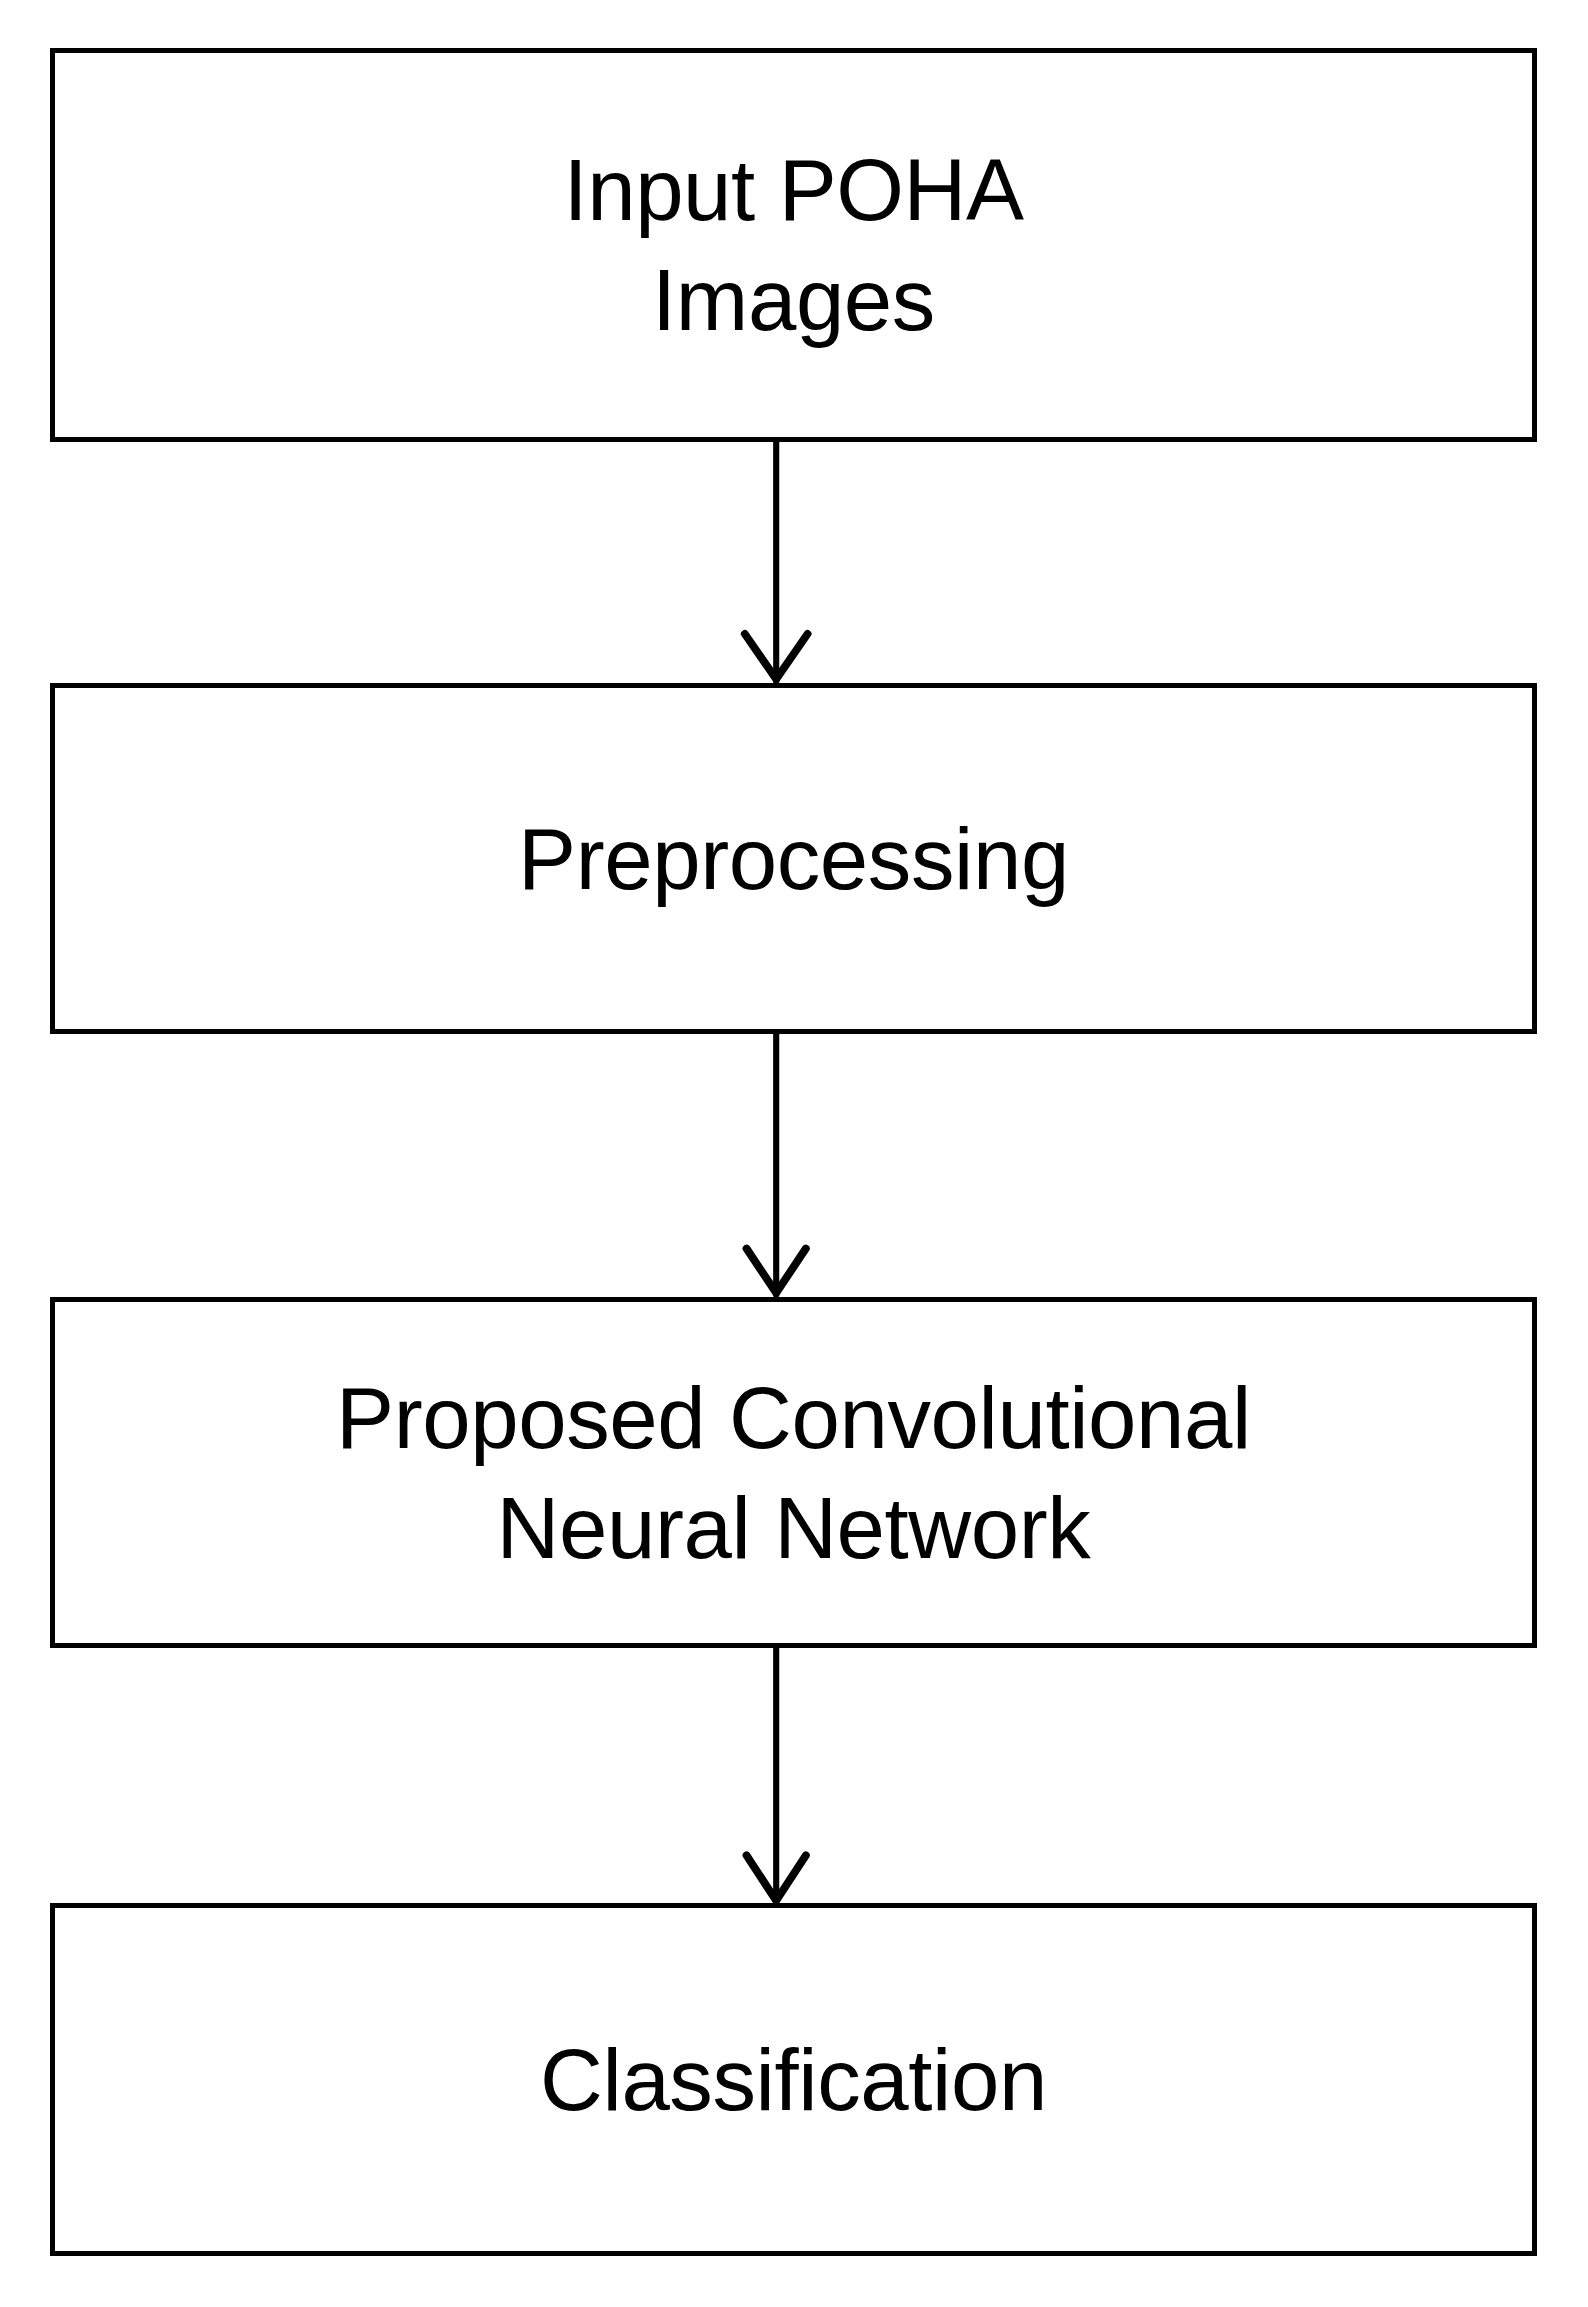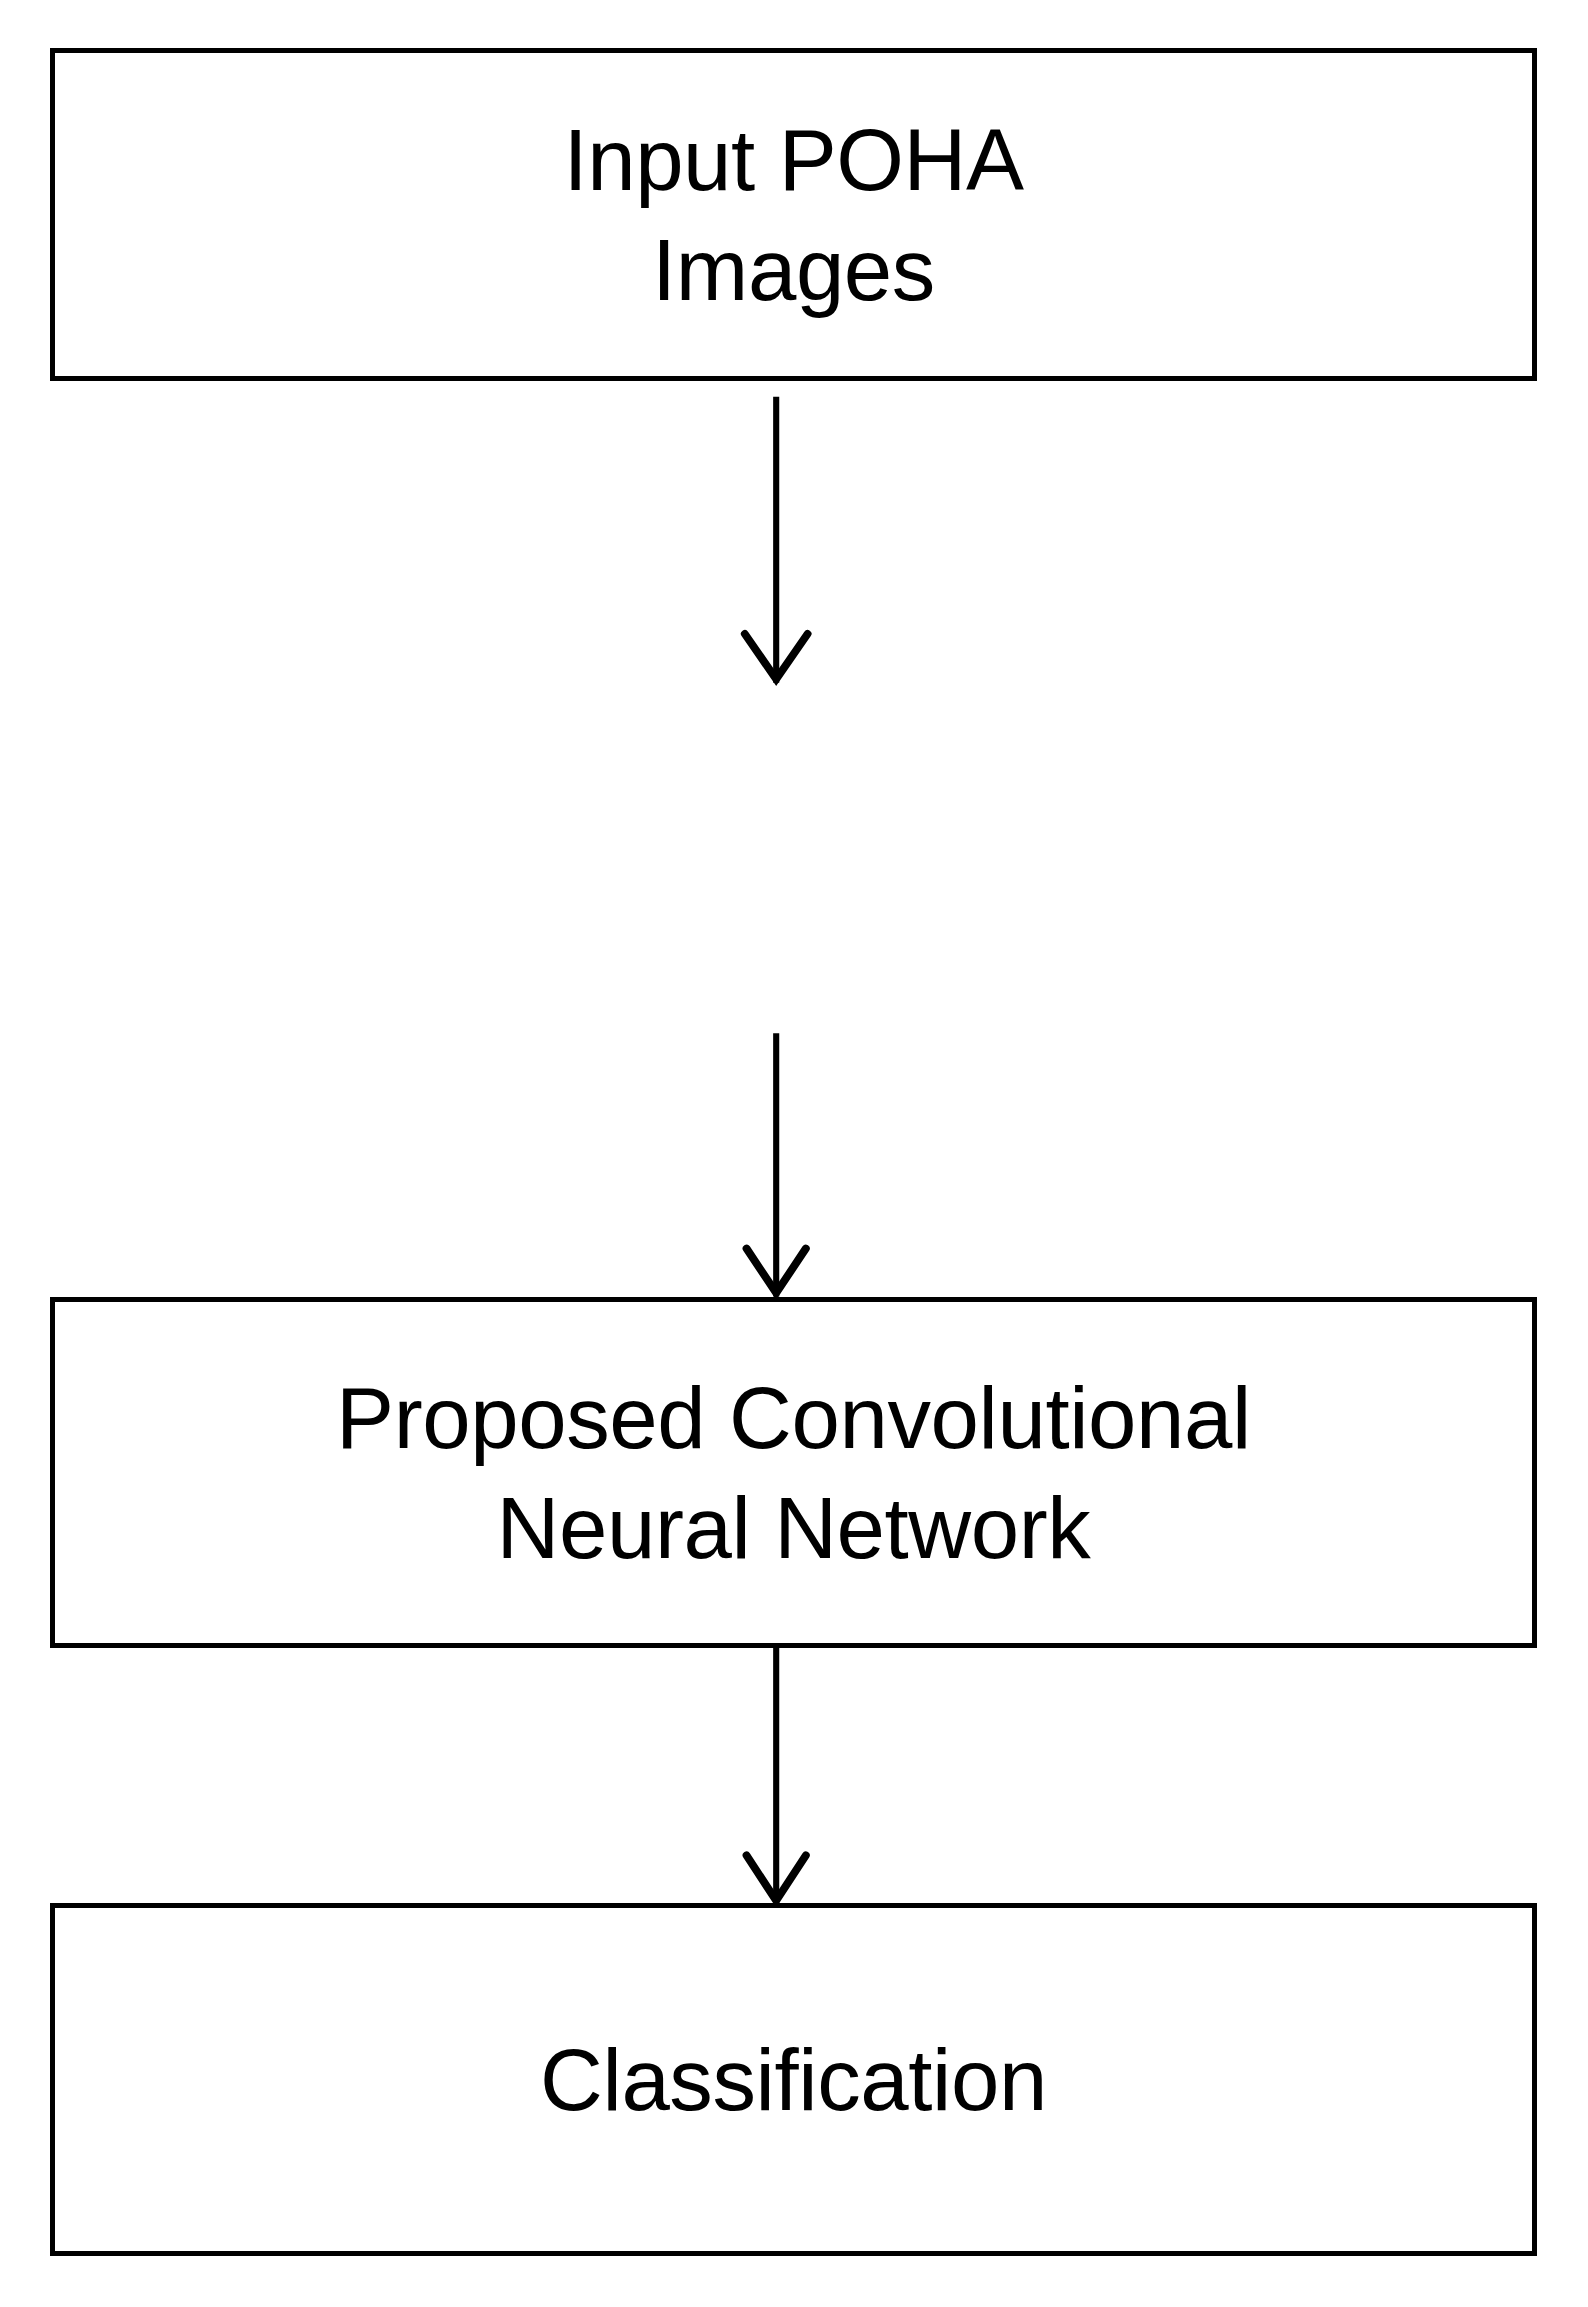--- a/index.html
+++ b/index.html
@@ -32,21 +32,21 @@
     display: block;
     color: #000000;
     font-size: 87px;
     line-height: 1.26;
     font-weight: 400;
     letter-spacing: -0.4px;
     text-align: center;
     white-space: nowrap;
   }
   
-  #box-input    { top: 48px;   height: 333px; }
+  #box-input    { top: 48px;   height: 394px; }
   #box-preproc  { top: 683px;  height: 351px; }
   #box-cnn      { top: 1297px; height: 351px; }
   #box-class    { top: 1903px; height: 353px; }
 
   .connector {
     position: absolute;
     left: 0;
     top: 0;
     width: 1589px;
     height: 2307px;
@@ -87,20 +87,23 @@
       <line class="conn-line" x1="890" y1="1890" x2="890" y2="2183"></line>
       <polyline class="conn-head" points="856,2128 890,2180 924,2128"></polyline>
     </g>
   </svg>
 
   <div class="flow-box" id="box-input">
     <span class="box-line">Input POHA</span>
     <span class="box-line">Images</span>
   </div>
 
+  <div class="flow-box" id="box-preproc">
+    <span class="box-line">Preprocessing</span>
+  </div>
 
   <div class="flow-box" id="box-class">
     <span class="box-line">Classification</span>
   </div>
 
   <div class="flow-box" id="box-cnn">
     <span class="box-line">Proposed Convolutional</span>
     <span class="box-line">Neural Network</span>
   </div>
 

